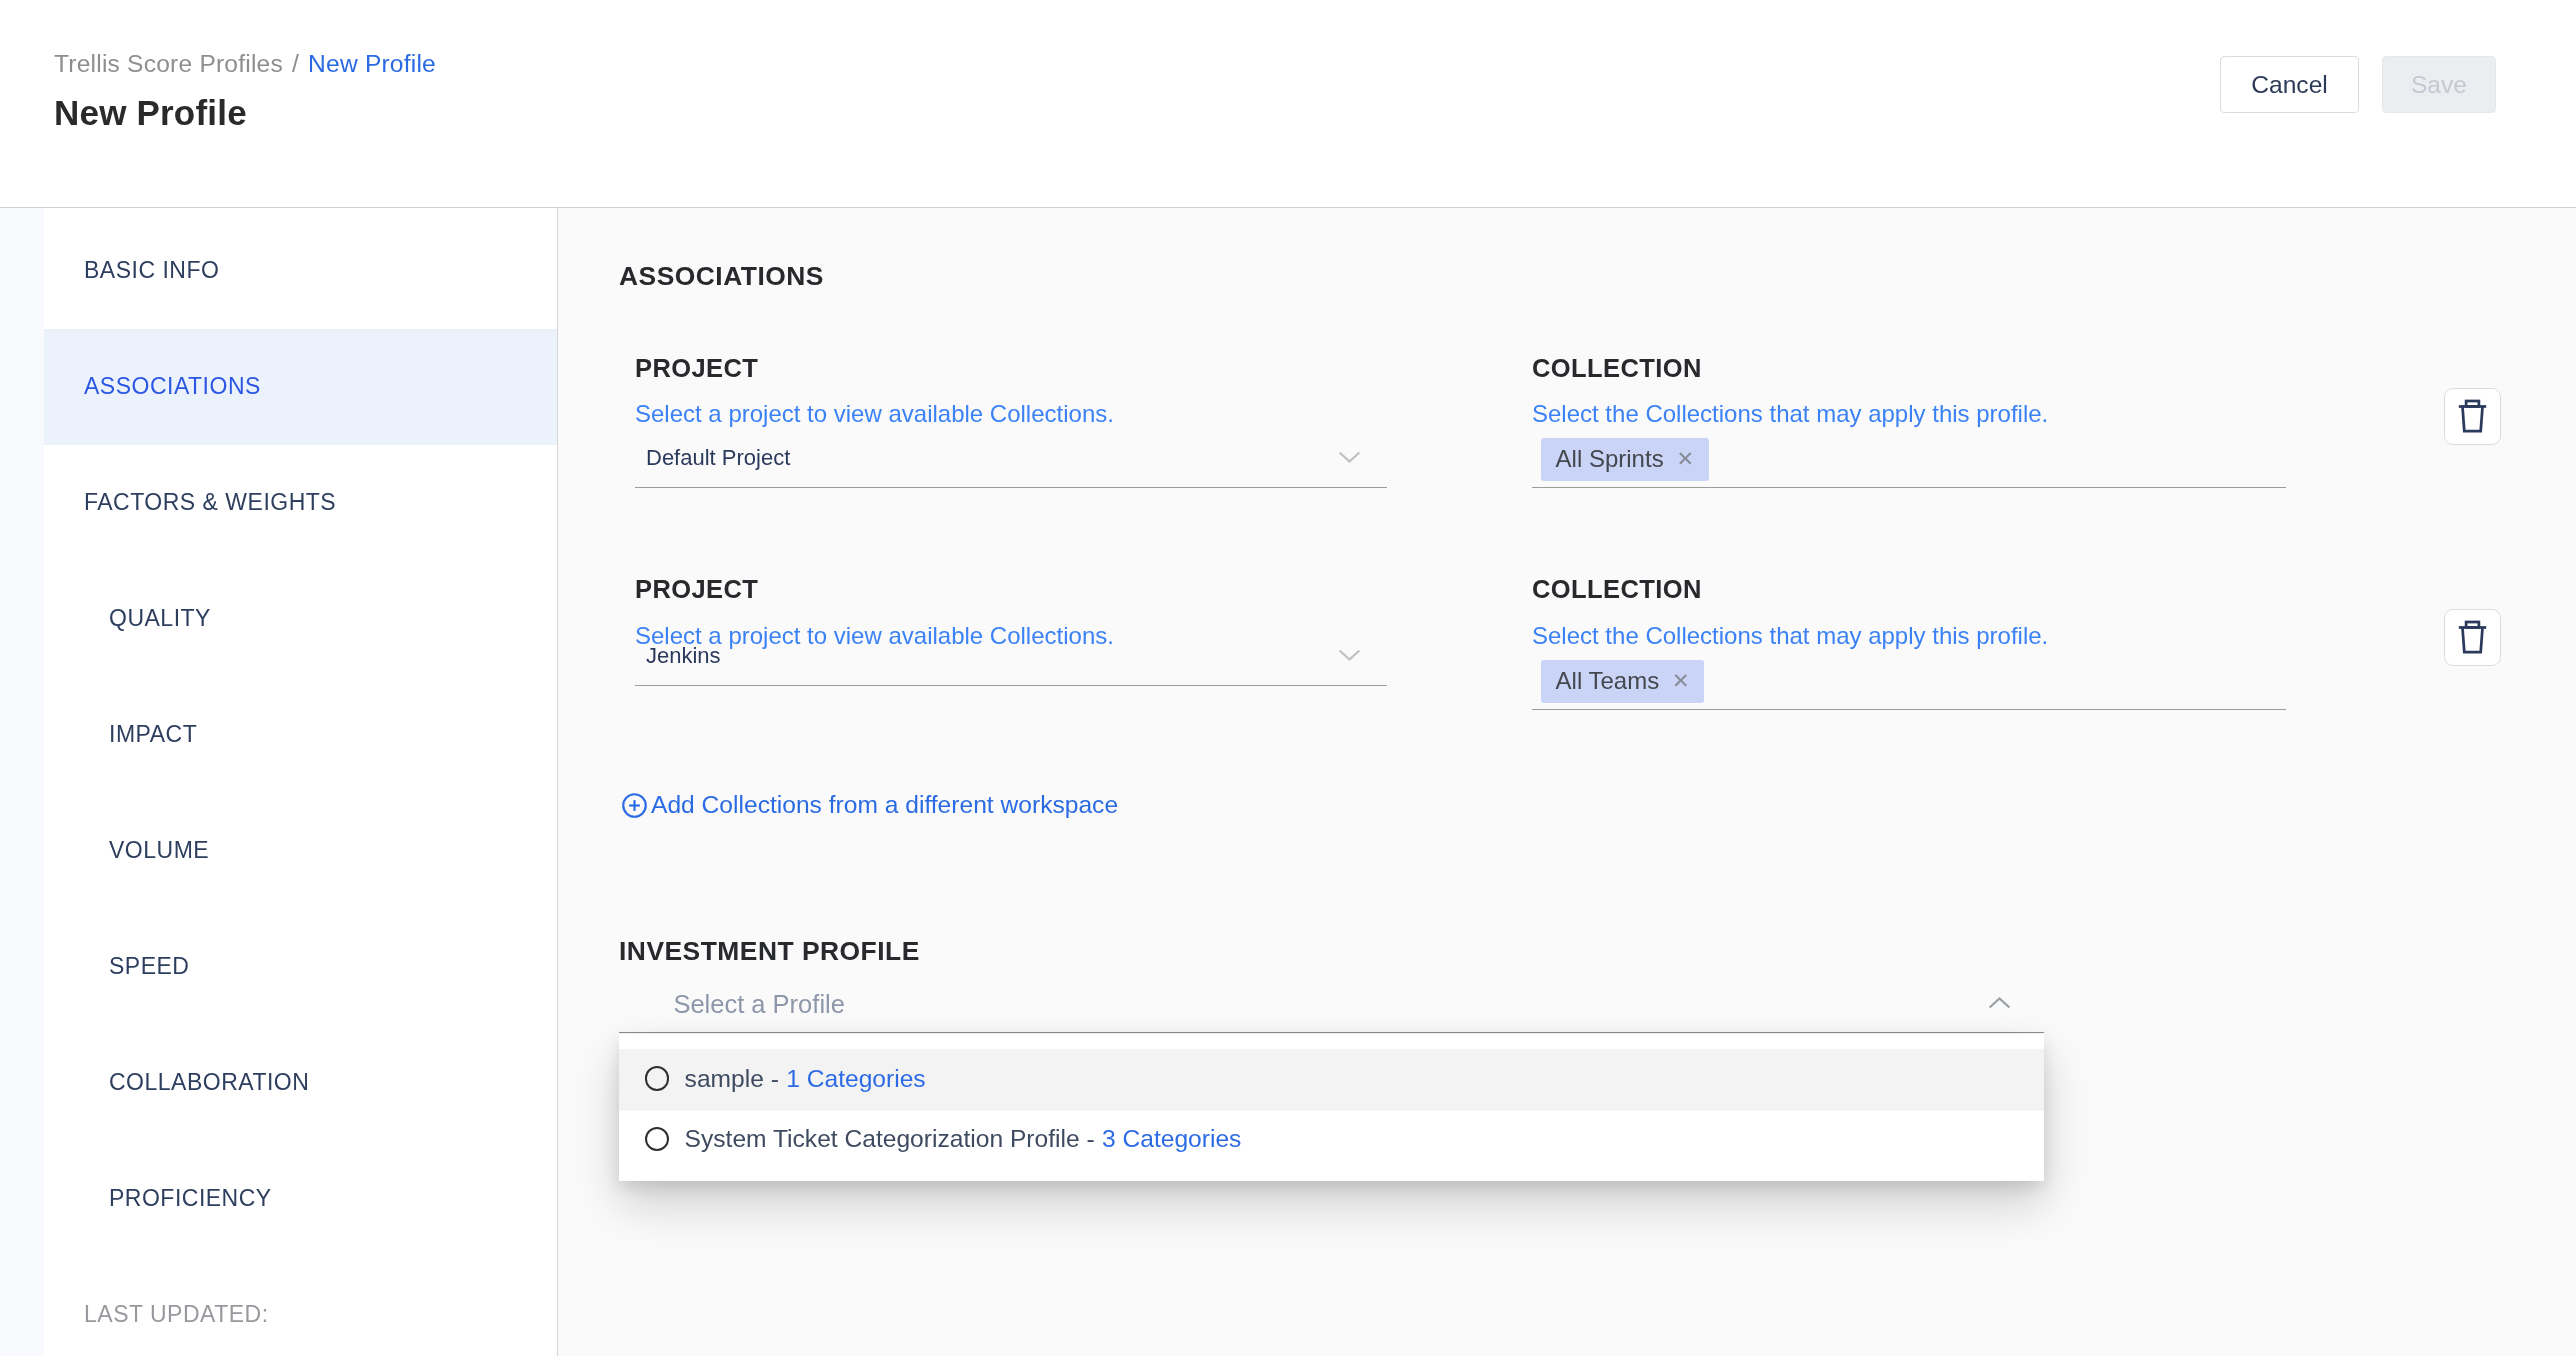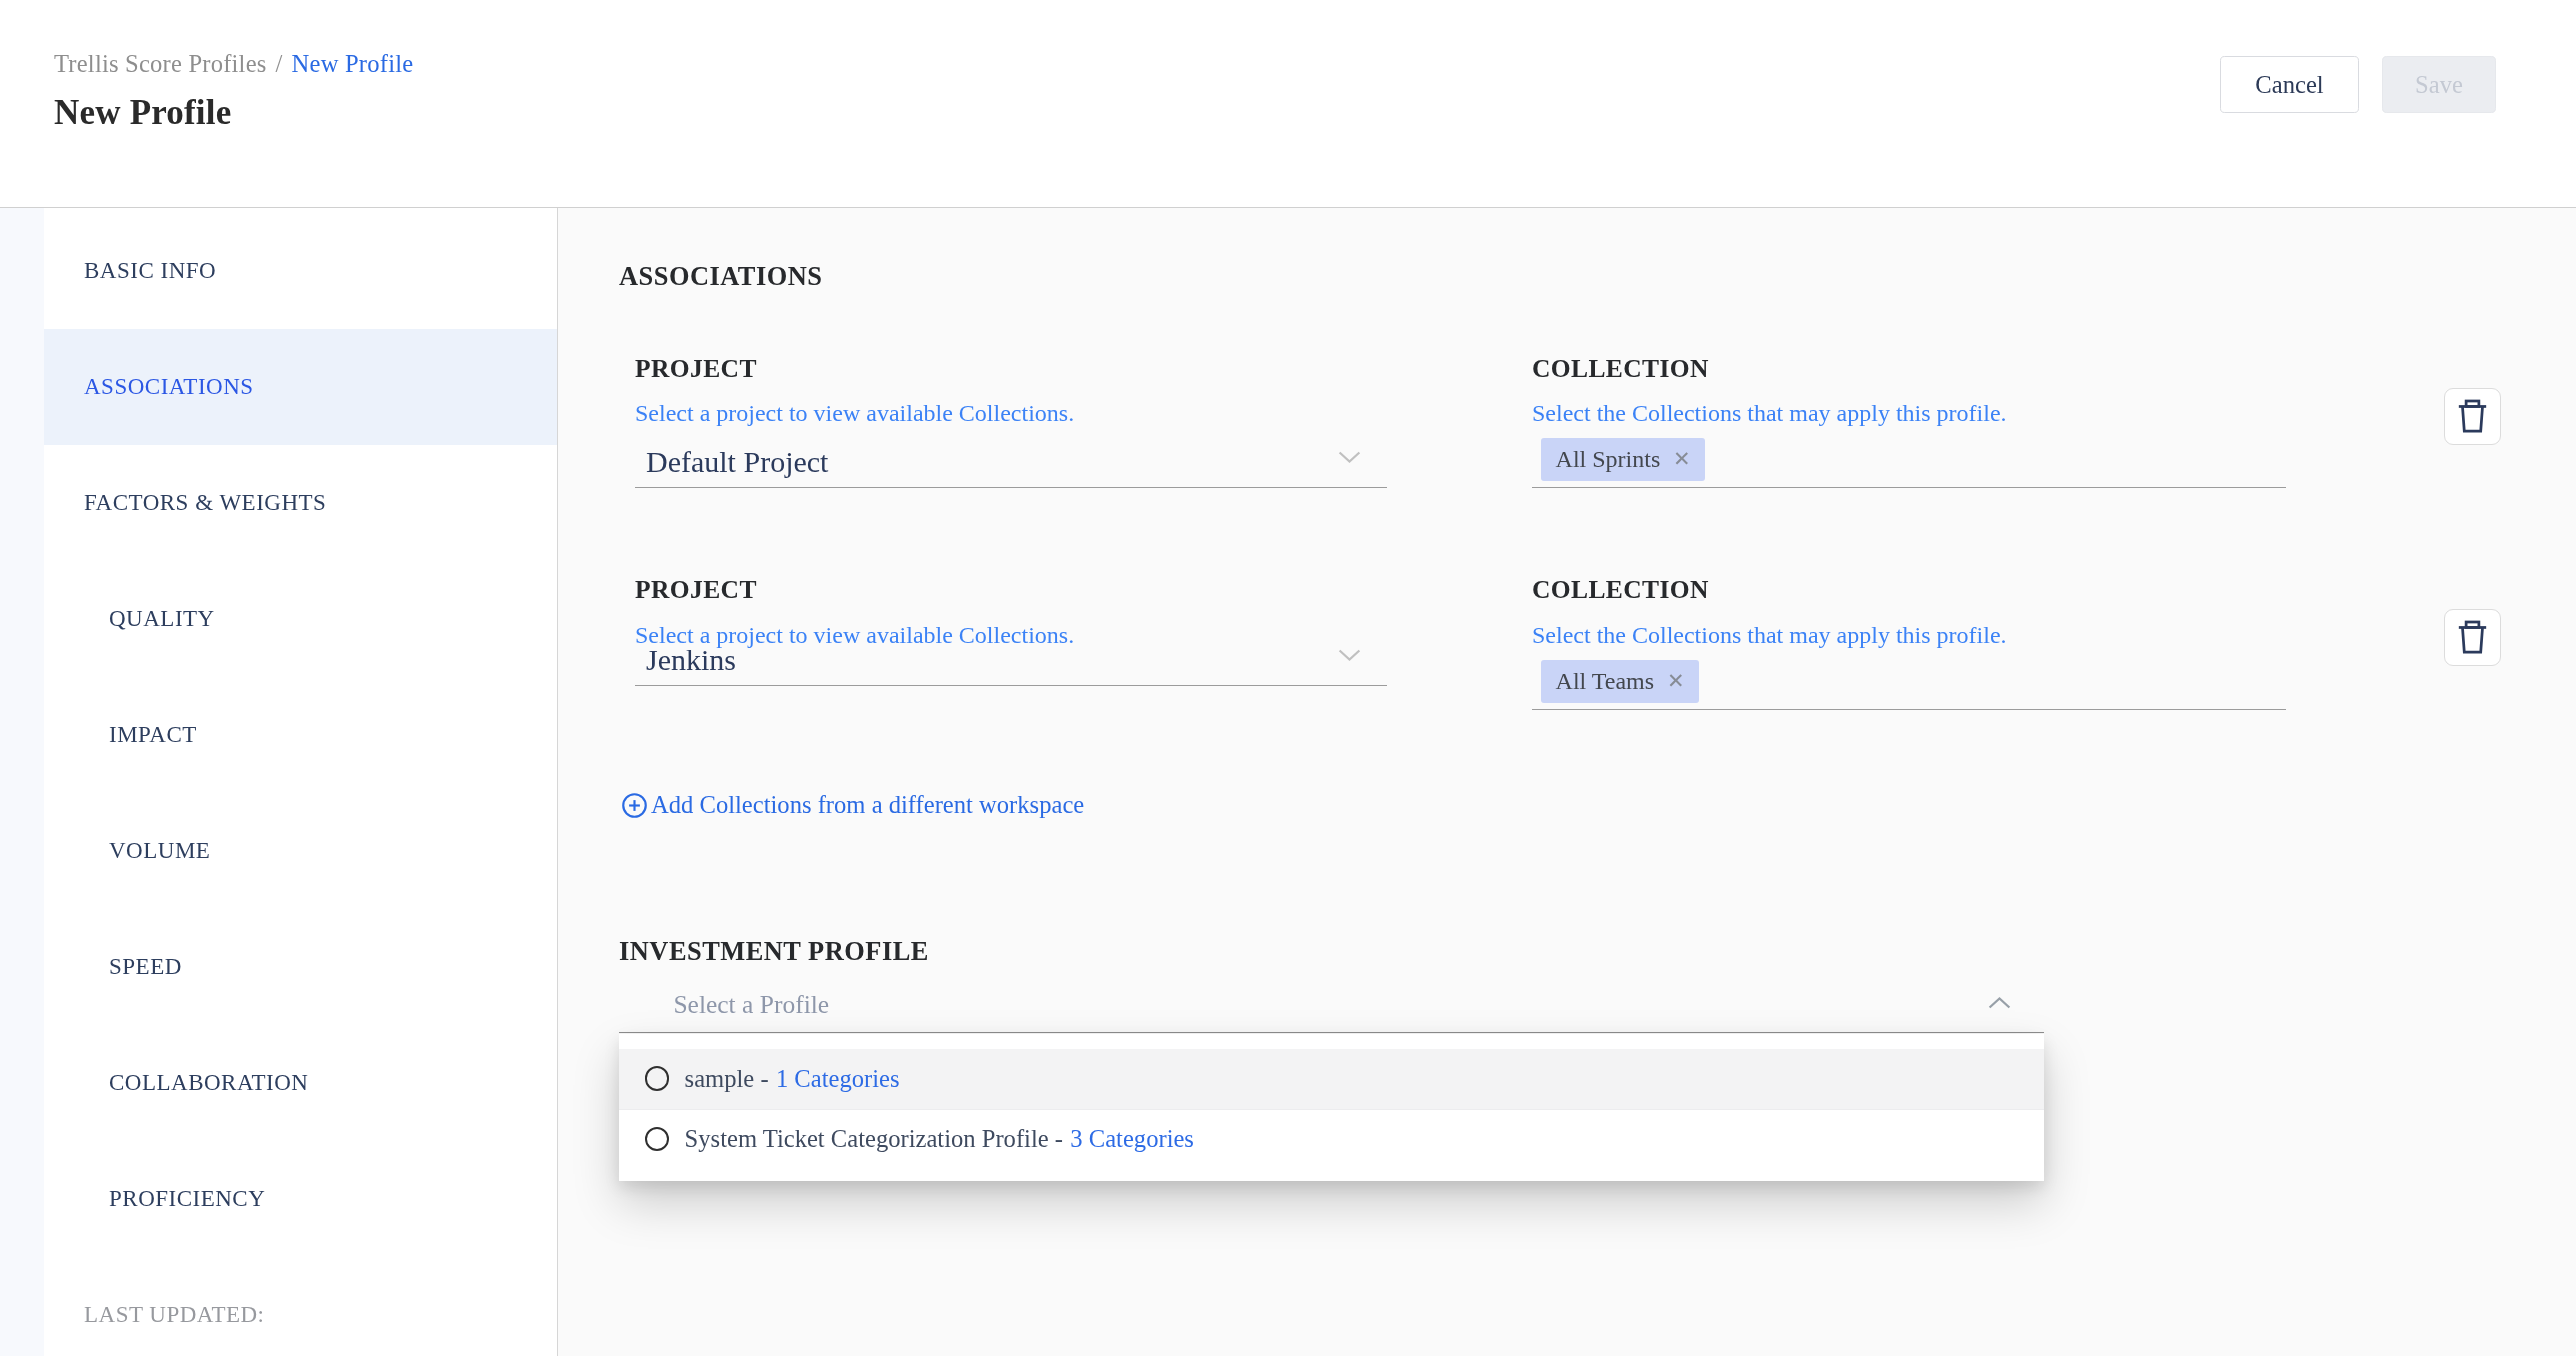--- a/index.html
+++ b/index.html
@@ -1,18 +1,18 @@
 <!DOCTYPE html>
 <html style="font-size:14.6px"><head>
 <meta charset="utf-8">
 <style>
   * { margin:0; padding:0; box-sizing:border-box; }
   html,body { width:2576px; height:1356px; }
   body { font-family:"Liberation Sans", sans-serif; background:#ffffff; color:#2c3a57; }
-  .app { position:relative; width:2576px; height:1356px; overflow:hidden; background:#ffffff;font-family:Liberation Serif, serif; }
+  .app { position:relative; width:2576px; height:1356px; overflow:hidden; background:#ffffff; }
 
   
   header { height:208px; background:#ffffff; border-bottom:0.9px solid #d0d0d0;
            display:flex; justify-content:space-between; padding:0 80px 0 54px; }
   .header-left { padding-top:50px; }
   .breadcrumb { font-size:24.6px; color:#8e8e8e; letter-spacing:0.2px; }
   .breadcrumb .crumb-root { color:#8e8e8e; cursor:pointer; }
   .breadcrumb .sep { margin:0 9px; color:#8e8e8e; }
   .breadcrumb .crumb-current { color:#2a6ae3; cursor:pointer; }
   .page-title { margin-top:14.6px; font-size:35px; font-weight:700; color:#2a2a2a; letter-spacing:0.2px; }
@@ -33,21 +33,21 @@
 
   .content { position:relative; flex:1; background:#fafafa; }
 
   .section-title { position:absolute; left:61px; top:53px; font-size:26.4px; font-weight:700;
                    color:#27292c; letter-spacing:0.5px; }
 
   .field-label { position:absolute; font-size:25.5px; font-weight:700; color:#27292c; letter-spacing:0.4px; }
   .field-desc  { position:absolute; font-size:24px; color:#3b82f6; }
 
   .select { position:absolute; height:56px; border-bottom:1.8px solid #9b9b9b; cursor:pointer; }
-  .select .select-value { position:absolute; left:11px; top:12.8px; font-size:30px; color:#2b3a5c; }
+  .select .select-value { position:absolute; left:11px; top:12.8px; font-size:22px; color:#2b3a5c; }
   .select .chev { position:absolute; right:24px; top:16.4px; }
 
   .col-l { left:77px;  width:752px; }
   .col-r { left:974px; width:754px; }
   .lbl-l { left:77px; }  .lbl-r { left:974px; }
 
   .multiselect { position:absolute; height:56px; border-bottom:1.8px solid #9b9b9b; cursor:text; }
   .tag { position:absolute; left:9px; top:5.5px; height:43px; background:#c9d4f7; border-radius:3px;
          display:flex; align-items:center; padding:0 14.6px; font-size:24px; color:#43474e; }
   .tag-close { margin-left:12.8px; font-size:21px; color:#878c96; cursor:pointer; }

